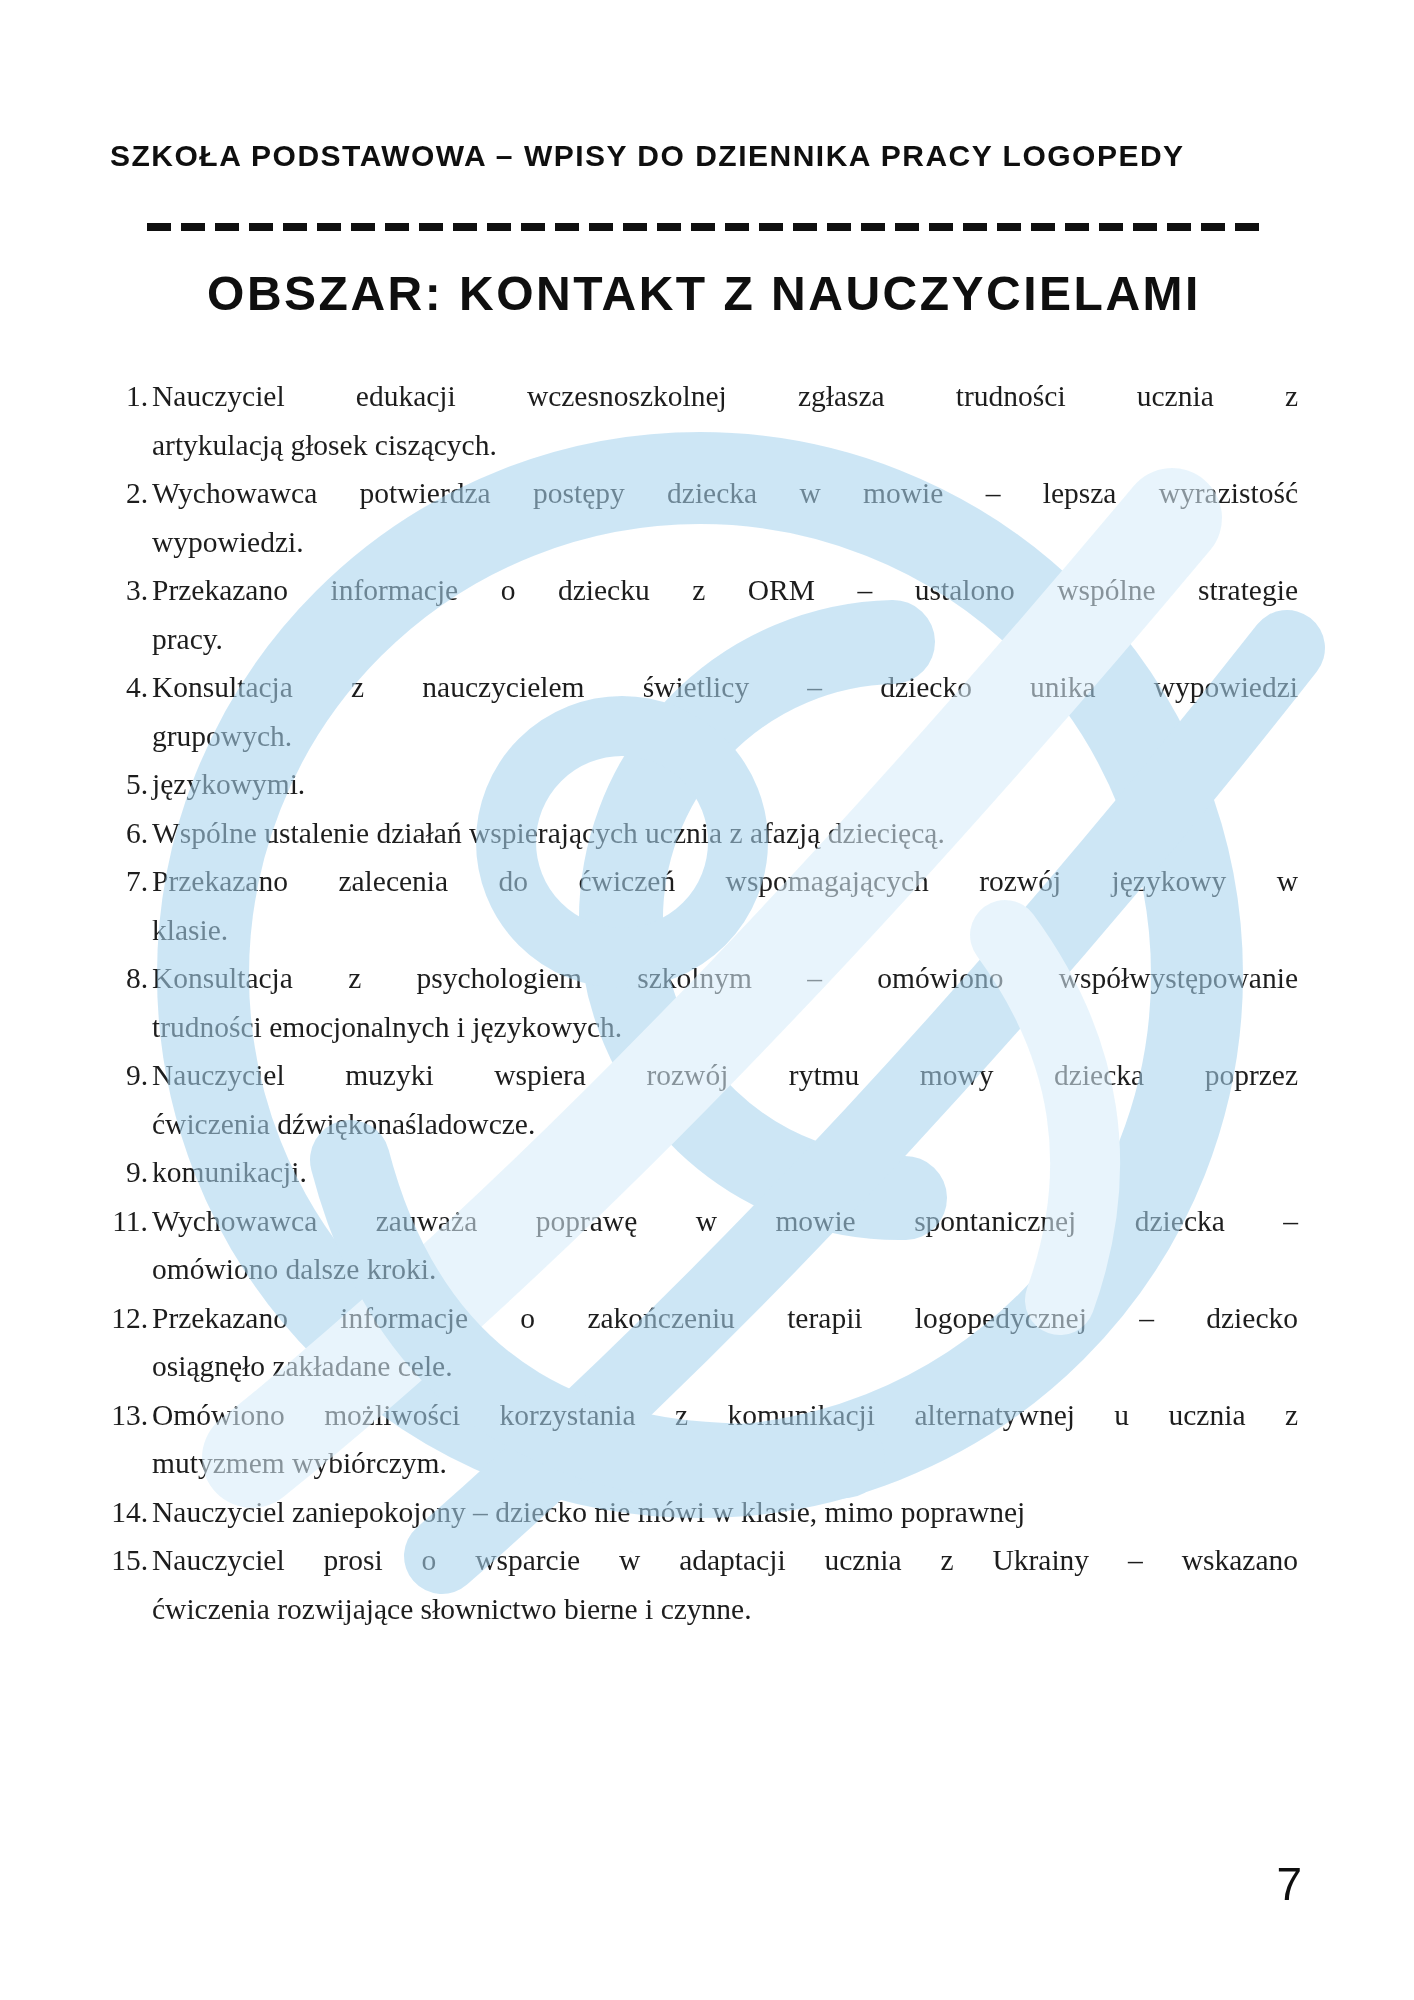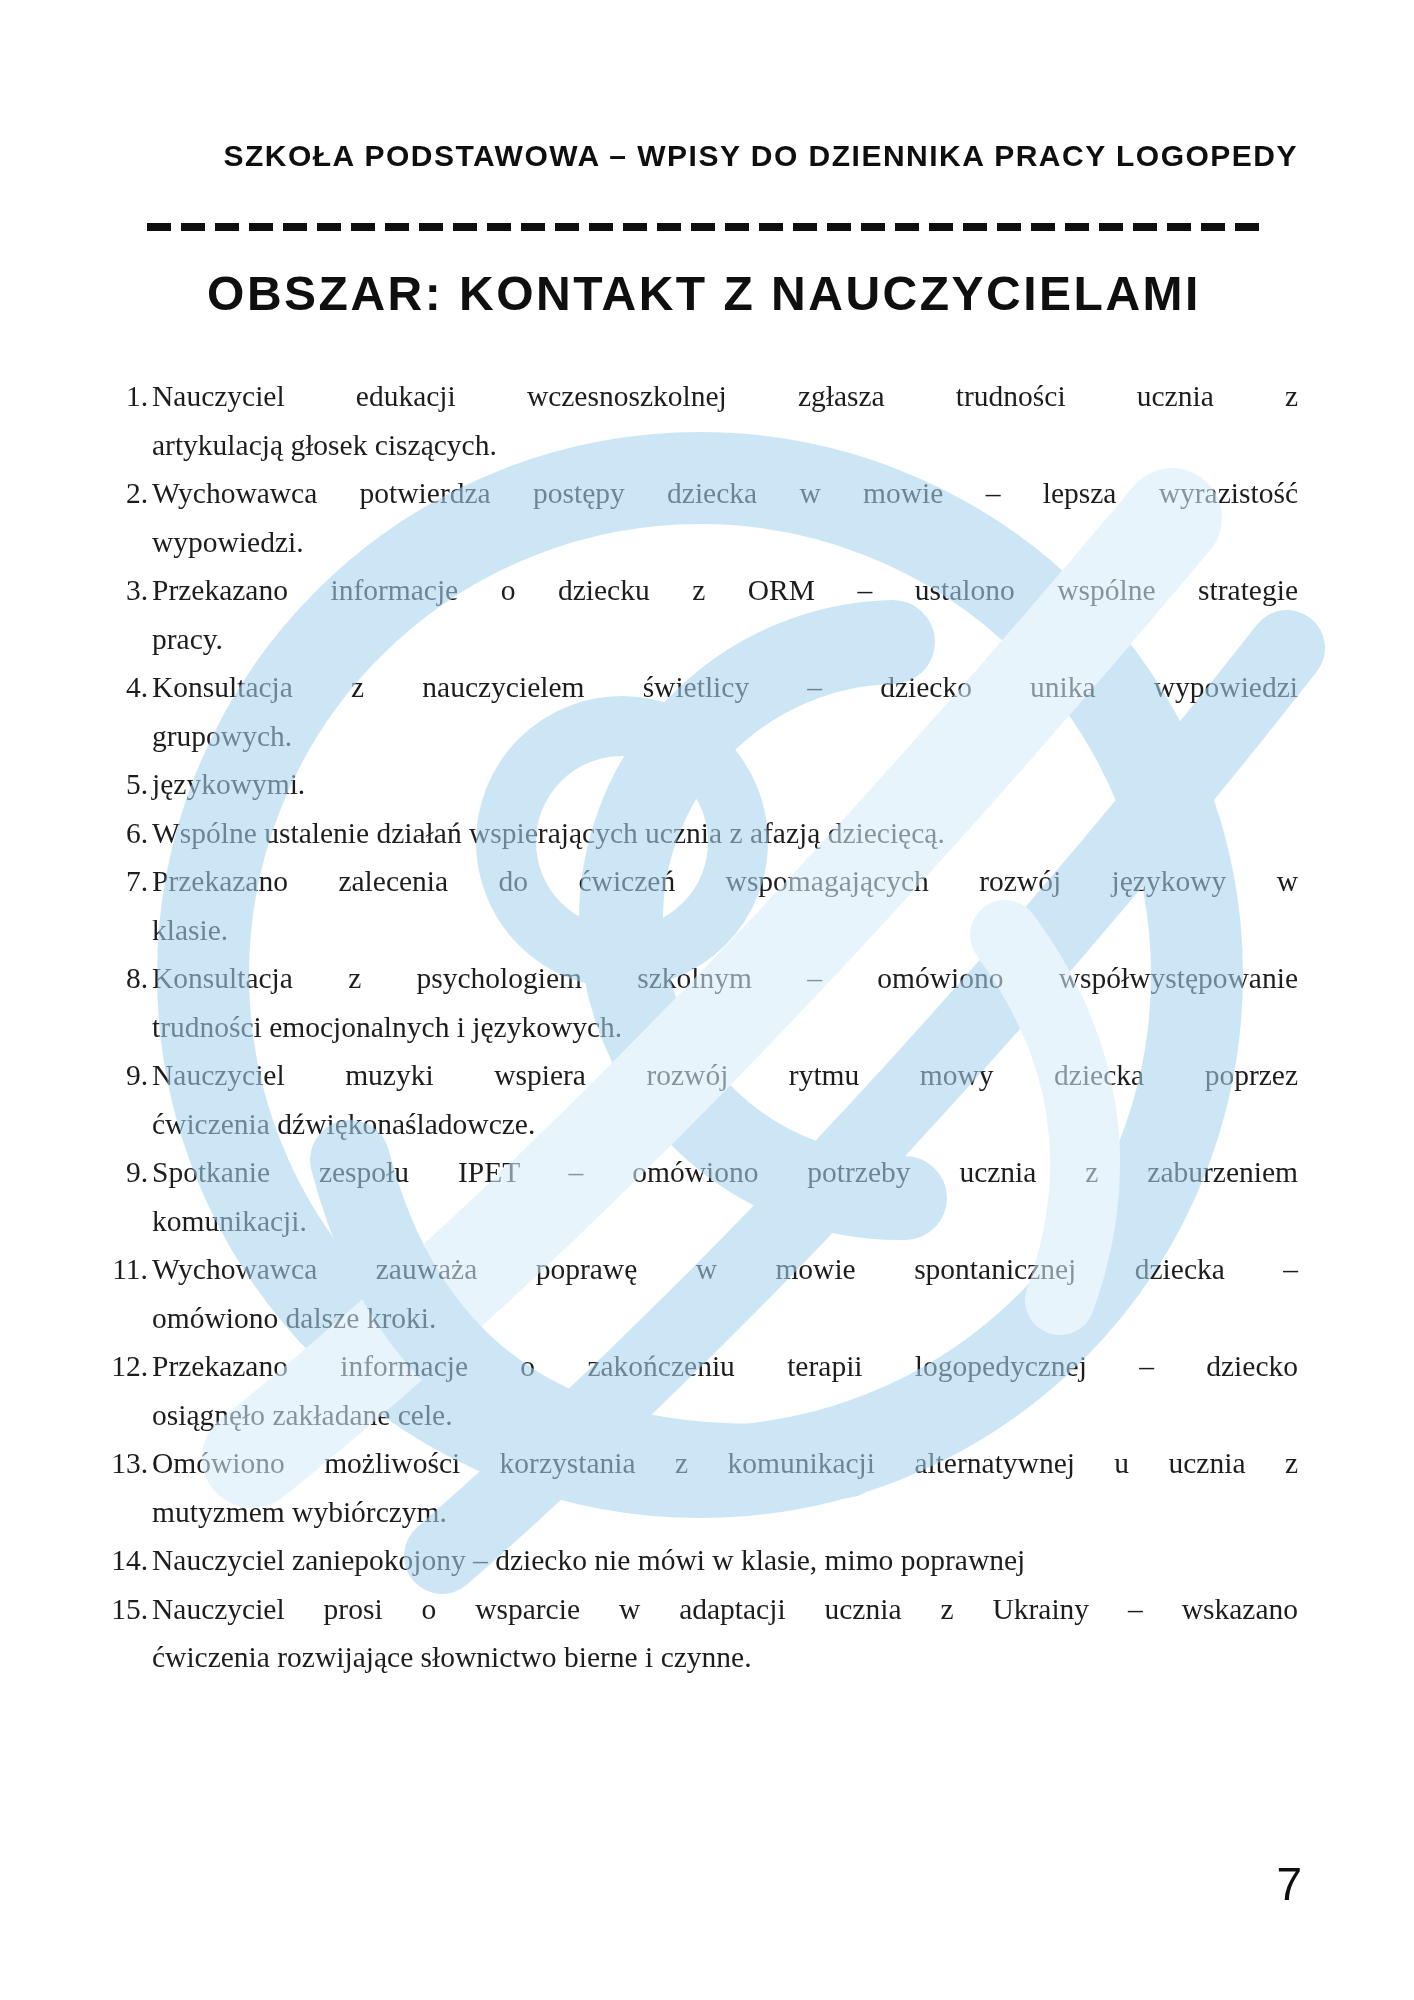--- a/index.html
+++ b/index.html
@@ -12,21 +12,21 @@
     color: var(--text, #1d1d1d);
   }
   .page {
     position: absolute; inset: 0;
     padding: 0 116px 0 110px;
     box-sizing: border-box;
     z-index: 1;
   }
   .header {
     margin-top: 136px;
-    text-align: right;
+    text-align: left;
     font-family: "Liberation Sans", sans-serif;
     font-weight: 700;
     font-size: 30px;
     line-height: 40px;
     letter-spacing: 1.5px;
     color: var(--heading, #0f0f0f);
     white-space: nowrap;
   }
   .rule {
     margin: 47px 0 0 37px;
@@ -137,21 +137,21 @@
     <span class="lines"><div class="line">Konsultacja z psychologiem szkolnym – omówiono współwystępowanie</div><div class="line">trudności emocjonalnych i językowych.</div></span>
   </li>
 
   <li>
     <span class="num">9.</span>
     <span class="lines"><div class="line">Nauczyciel muzyki wspiera rozwój rytmu mowy dziecka poprzez</div><div class="line">ćwiczenia dźwiękonaśladowcze.</div></span>
   </li>
 
   <li>
     <span class="num">9.</span>
-    <span class="lines"><div class="line">Spotkanie zespołu IPET – omówiono potrzeby ucznia z zaburzeniem</div><div class="line">komunikacji.</div></span>
+    <span class="lines"><div class="line">komunikacji.</div></span>
   </li>
 
   <li>
     <span class="num">11.</span>
     <span class="lines"><div class="line">Wychowawca zauważa poprawę w mowie spontanicznej dziecka –</div><div class="line">omówiono dalsze kroki.</div></span>
   </li>
 
   <li>
     <span class="num">12.</span>
     <span class="lines"><div class="line">Przekazano informacje o zakończeniu terapii logopedycznej – dziecko</div><div class="line">osiągnęło zakładane cele.</div></span>

